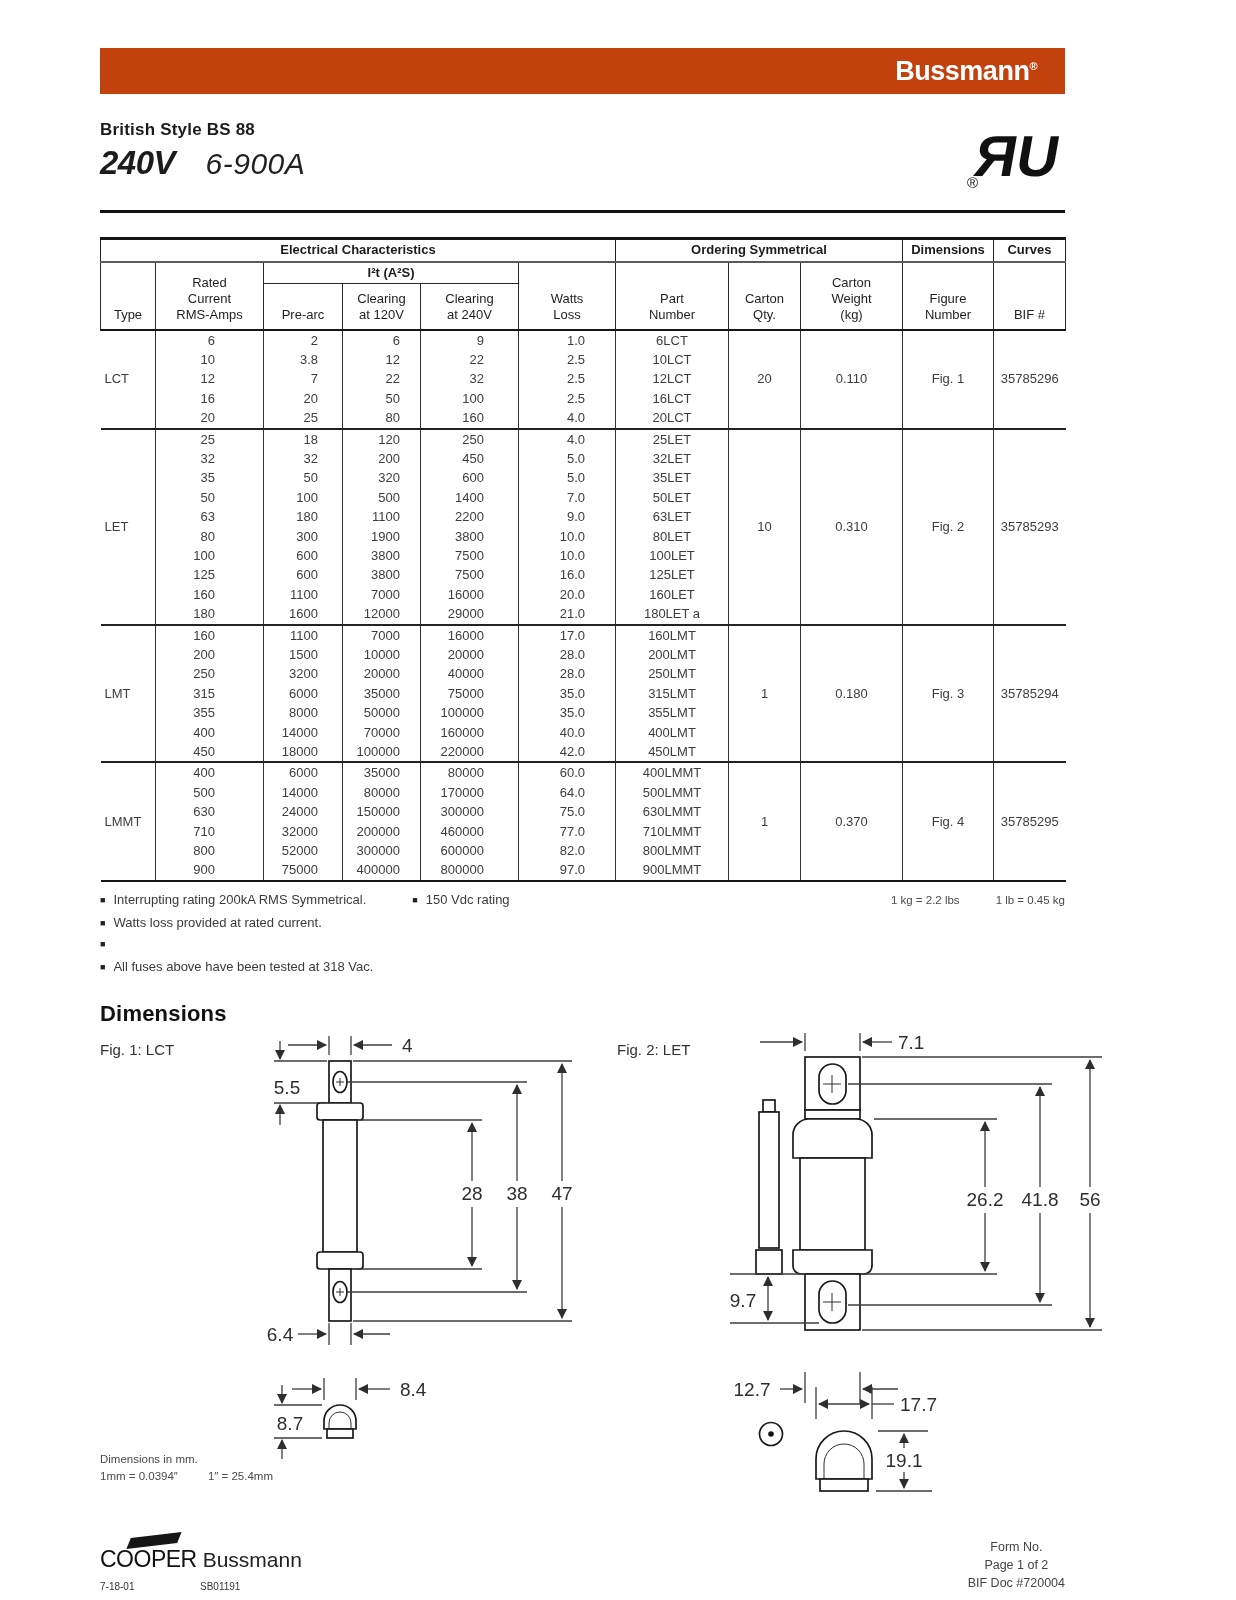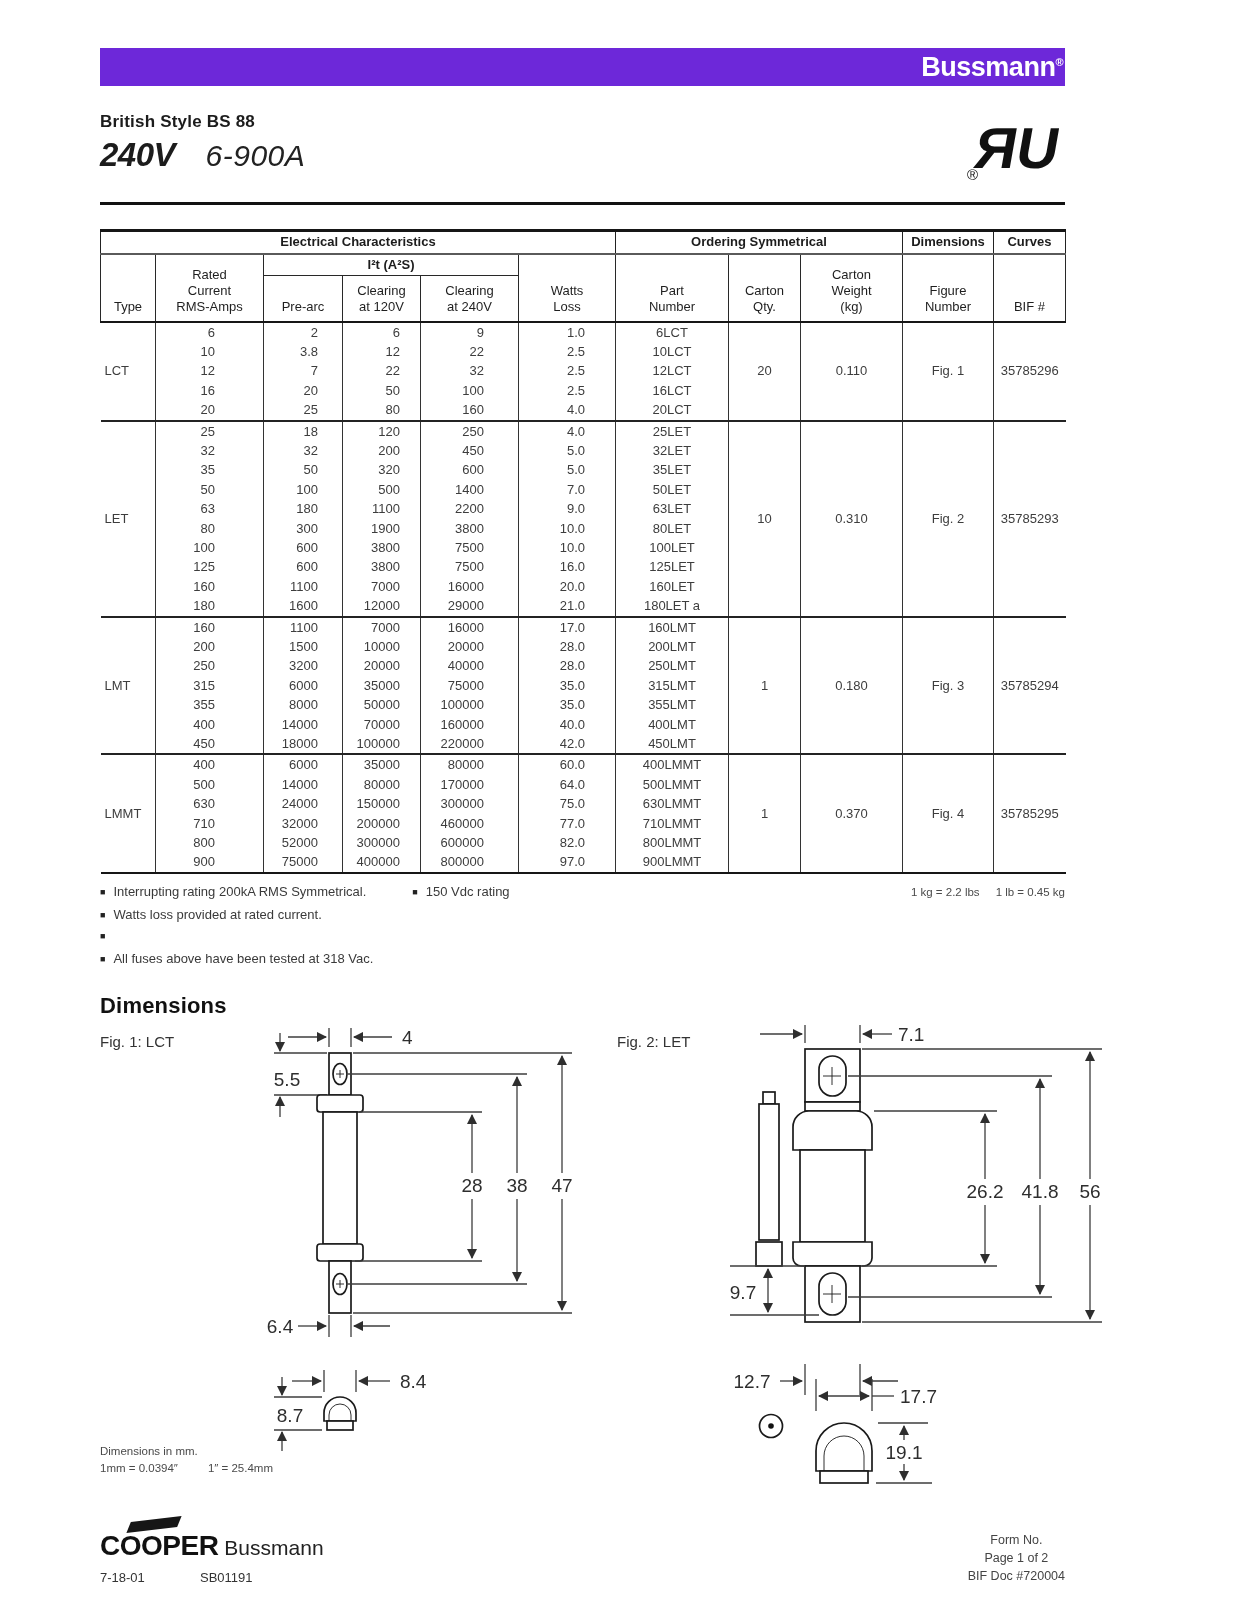--- a/index.html
+++ b/index.html
@@ -1,21 +1,21 @@
 <!DOCTYPE html>
 <html><head>
 <meta charset="utf-8">
 <style>
   html,body{margin:0;padding:0;background:#fff;}
   body{font-family:"Liberation Sans","DejaVu Sans",sans-serif;color:#1c1c1c;width:1236px;height:1600px;overflow:hidden;}
   .page{position:relative;width:1236px;height:1600px;}
   .content{margin-left:100px;width:965px;}
 
   
-  .brandbar{margin-top:48px;height:38px;background:#6d28d9;display:flex;align-items:center;justify-content:flex-end;padding-right:2px;box-sizing:border-box;}
+  .brandbar{margin-top:48px;height:46px;background:#c2410c;display:flex;align-items:center;justify-content:flex-end;padding-right:28px;box-sizing:border-box;}
   .brandbar .brand{color:#fff;font-weight:bold;font-size:27px;letter-spacing:-0.5px;}
   .brandbar .reg{color:#fff;font-size:11px;vertical-align:super;}
   .titlerow{margin-top:26px;display:flex;justify-content:space-between;align-items:flex-start;}
   .subtitle{font-size:17px;font-weight:bold;letter-spacing:0.2px;}
   .bigtitle{margin-top:4px;font-style:italic;}
   .volt{font-size:33px;font-weight:bold;letter-spacing:-0.5px;}
   .amps{font-size:30px;font-weight:normal;margin-left:26px;letter-spacing:0.5px;color:#222;}
   .ulmark{margin-top:-6px;}
   .titlerule{margin-top:12px;border:none;border-top:3px solid #111;height:0;}
 
@@ -40,21 +40,21 @@
   td.col-watts{text-align:right;padding-right:30px;}
   td.col-part{text-align:center;margin-top:12px;}
   td.col-qty,td.col-weight,td.col-fig,td.col-bif{text-align:center;vertical-align:middle;}
   td.col-bif{border-right:none!important;}
 
   
   .notes{margin-top:7px;font-size:13px;color:#3a3a3a;}
   .noterow{display:flex;align-items:baseline;line-height:21px;}
   .noterow .sq{font-size:9px;margin-right:8px;color:#222;position:relative;top:-1px;}
   .noterow .gap{width:46px;}
-  .convs{margin-left:auto;font-size:11.5px;color:#4a4a4a;display:flex;gap:16px;}
+  .convs{margin-left:auto;font-size:11.5px;color:#4a4a4a;display:flex;gap:36px;}
 
   
   .dimhead{margin-top:22px;font-size:22px;font-weight:bold;letter-spacing:0.2px;color:#111;}
   .figsrow{position:relative;height:475px;margin-top:6px;}
   .figlabel{position:absolute;top:8px;font-size:15px;color:#333;}
   .fl1{left:0;}
   .fl2{left:517px;}
   .figsvg1{position:absolute;left:150px;top:0;}
   .figsvg2{position:absolute;left:540px;top:-6px;}
   .mmnote{position:absolute;left:0;top:418px;font-size:11.5px;color:#4a4a4a;line-height:17px;}
@@ -63,24 +63,24 @@
   svg .shape{stroke:#1a1a1a;stroke-width:1.7;fill:#fff;}
   svg .thin{stroke:#1a1a1a;stroke-width:0.9;fill:none;}
   svg .dim{stroke:#3c3c3c;stroke-width:1.3;fill:none;}
   svg .dimtext{font-family:"Liberation Sans",sans-serif;font-size:19px;fill:#2e2e2e;}
   svg .wbg{fill:#fff;}
   svg .blk{fill:#111;}
 
   
   .footer{margin-top:30px;display:flex;justify-content:space-between;align-items:flex-end;}
   .cooper-row{display:flex;align-items:baseline;}
-  .cooper-wordmark{position:relative;font-weight:bold;font-size:28px;letter-spacing:-0.5px;color:#111;}
+  .cooper-wordmark{position:relative;font-weight:normal;font-size:23px;letter-spacing:-0.5px;color:#111;}
   .cooper-flag{position:absolute;top:-11px;left:30px;width:48px;height:11px;background:#161616;transform:skewX(-28deg) rotate(-7deg);}
   .bussmann-word{font-size:21px;margin-left:6px;color:#222;}
-  .footrow2{margin-top:8px;font-size:13px;color:#333;display:flex;}
+  .footrow2{margin-top:8px;font-size:10px;color:#333;display:flex;}
   .footrow2 .fdate{width:100px;}
   .formbox{text-align:center;font-size:12.5px;color:#444;line-height:18px;}
 </style>
 </head>
 <body>
 
 <div class="page">
   <div class="content">
 
     <div class="brandbar">

